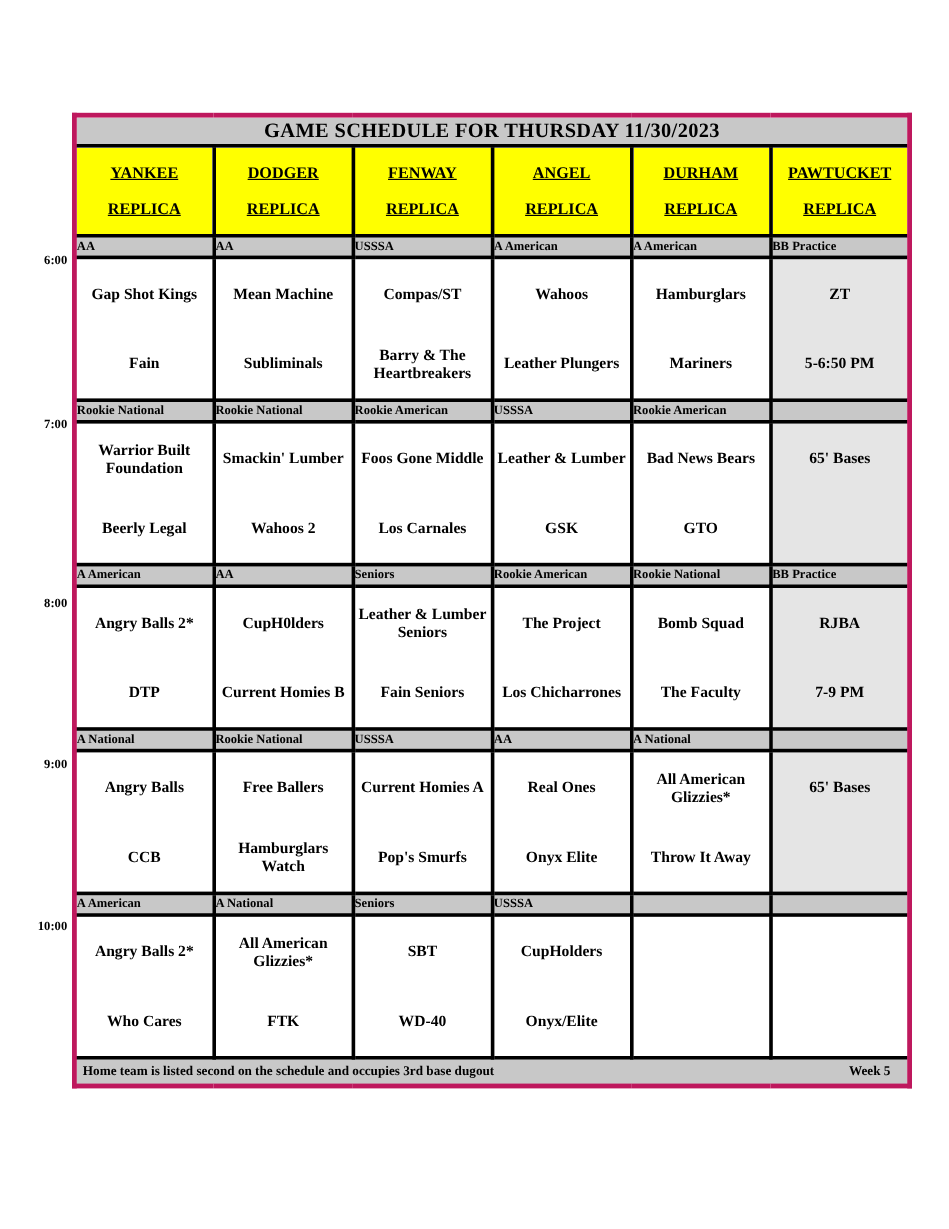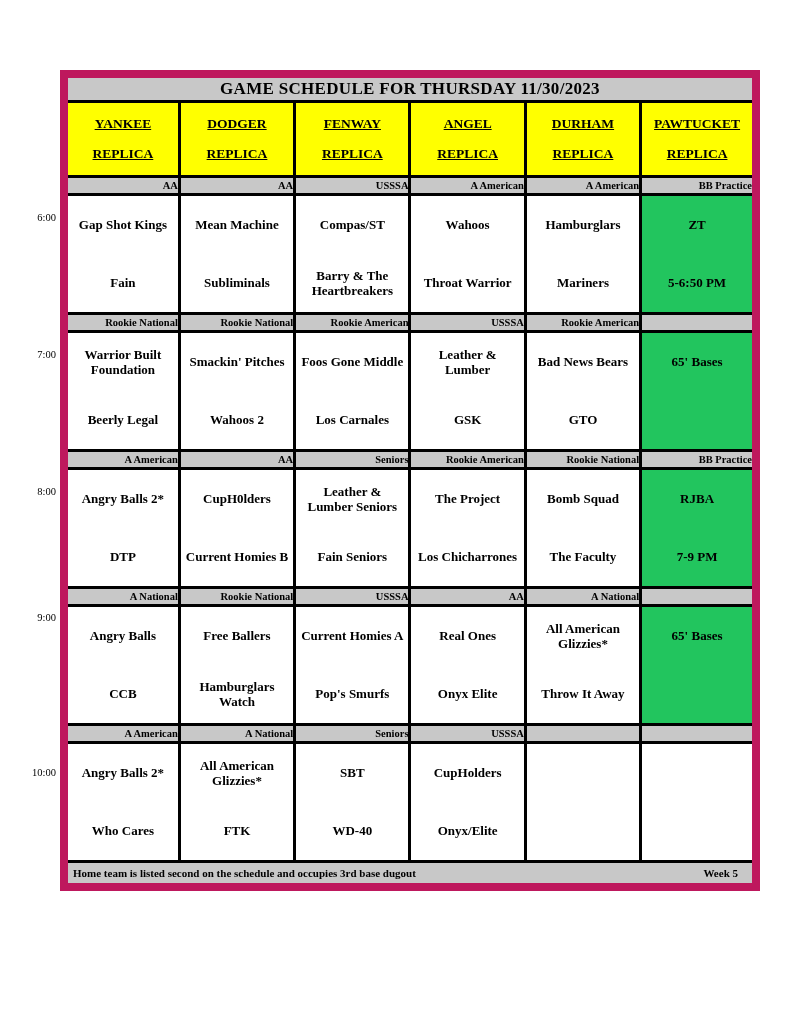--- a/index.html
+++ b/index.html
@@ -17,30 +17,31 @@
   .sheet {
     position: absolute;
     left: 4px;
     top: 70px;
   }
   .time-label {
     position: absolute;
     left: 0;
     width: 52px;
     text-align: right;
-    font-weight: normal;
+    font-weight: bold;
     font-size: 10.5px;
     color: #000;
   }
   table.schedule {
     margin-left: 56px;
     border-collapse: collapse;
     table-layout: fixed;
     width: 700px;
-    border: 8px solid #be185d;
+    border: 4px solid #be185d;
+    margin-top: 24px;
   }
   table.schedule td {
     border: 3px solid #000;
     color: #000;
     overflow: hidden;
   }
   td.title-cell {
     background: #c8c8c8;
     height: 20px;
     text-align: center;
@@ -61,33 +62,33 @@
     align-items: center;
     justify-content: space-evenly;
     font-weight: bold;
     font-size: 13.5px;
     text-align: center;
   }
   td.div-cell {
     background: #c8c8c8;
     height: 15px;
     padding: 0;
-    text-align: right;
+    text-align: left;
     font-weight: bold;
     font-size: 10.5px;
     line-height: 15px;
     white-space: nowrap;
   }
   td.game-cell {
     background: #ffffff;
     height: 116px;
     padding: 0;
   }
   td.game-cell.blue {
-    background: #22c55e;
+    background: #e5e5e5;
   }
   .game-inner {
     height: 100%;
     display: flex;
     flex-direction: column;
   }
   .team-slot {
     flex: 1 1 50%;
     display: flex;
     align-items: center;
@@ -112,22 +113,22 @@
     gap: 20px;
   }
 </style>
 </head>
 <body>
 
 <div class="sheet">
 
   <div class="time-label" style="top:142px">6:00</div>
   <div class="time-label" style="top:279px">7:00</div>
-  <div class="time-label" style="top:416px">8:00</div>
-  <div class="time-label" style="top:542px">9:00</div>
+  <div class="time-label" style="top:428px">8:00</div>
+  <div class="time-label" style="top:562px">9:00</div>
   <div class="time-label" style="top:697px">10:00</div>
 
   <table class="schedule">
 
     <tbody>
         <tr>
       <td class="title-cell" colspan="6">GAME SCHEDULE FOR THURSDAY 11/30/2023</td>
     </tr>
 
     <tr>
@@ -192,21 +193,21 @@
       </td>
       <td class="game-cell">
         <div class="game-inner">
           <div class="team-slot">Compas/ST</div>
           <div class="team-slot">Barry &amp; The Heartbreakers</div>
         </div>
       </td>
       <td class="game-cell">
         <div class="game-inner">
           <div class="team-slot">Wahoos</div>
-          <div class="team-slot">Throat Warrior</div>
+          <div class="team-slot">Leather Plungers</div>
         </div>
       </td>
       <td class="game-cell">
         <div class="game-inner">
           <div class="team-slot">Hamburglars</div>
           <div class="team-slot">Mariners</div>
         </div>
       </td>
       <td class="game-cell blue">
         <div class="game-inner">
@@ -226,21 +227,21 @@
     </tr>
     <tr>
       <td class="game-cell">
         <div class="game-inner">
           <div class="team-slot">Warrior Built Foundation</div>
           <div class="team-slot">Beerly Legal</div>
         </div>
       </td>
       <td class="game-cell">
         <div class="game-inner">
-          <div class="team-slot">Smackin' Pitches</div>
+          <div class="team-slot">Smackin' Lumber</div>
           <div class="team-slot">Wahoos 2</div>
         </div>
       </td>
       <td class="game-cell">
         <div class="game-inner">
           <div class="team-slot">Foos Gone Middle</div>
           <div class="team-slot">Los Carnales</div>
         </div>
       </td>
       <td class="game-cell">

